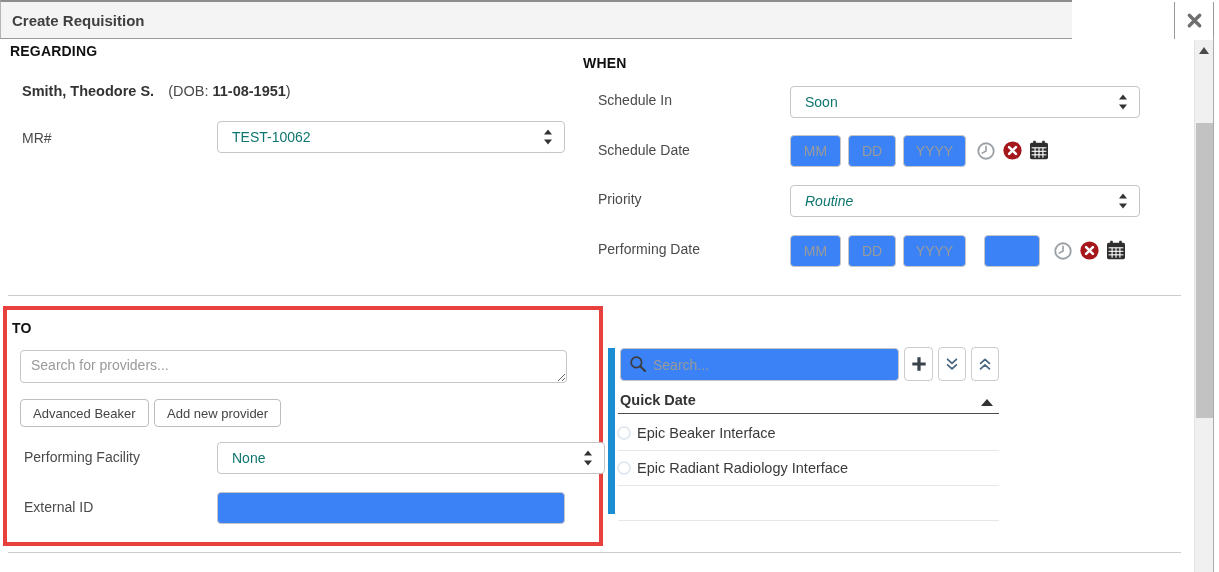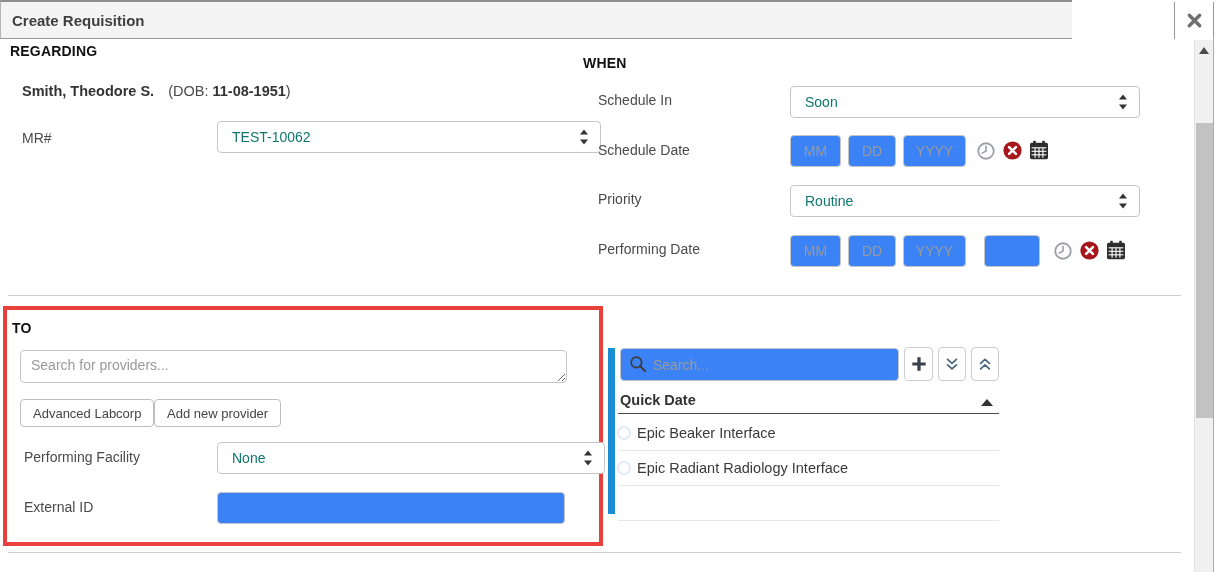--- a/index.html
+++ b/index.html
@@ -109,21 +109,21 @@
 
   <div class="abs section-heading" style="left:10px;top:43px;">REGARDING</div>
 
   <div class="abs" style="left:22px;top:83px;font-size:14.5px;color:#4a4a4a;">
     <span style="font-weight:bold;color:#333;">Smith, Theodore S.</span>
     <span style="margin-left:10px;">(DOB:</span>
     <span style="font-weight:bold;color:#333;">11-08-1951</span><span>)</span>
   </div>
 
   <div class="abs field-label" style="left:22px;top:130px;">MR#</div>
-  <div class="selectbox" style="left:217px;top:121px;width:384px;">
+  <div class="selectbox" style="left:217px;top:121px;width:348px;">
     <span>TEST-10062</span>
     <span class="caret"></span>
   </div>
 
   <div class="abs section-heading" style="left:583px;top:55px;">WHEN</div>
 
   <div class="abs field-label" style="left:598px;top:92px;">Schedule In</div>
   <div class="selectbox" style="left:790px;top:86px;width:350px;">
     <span>Soon</span>
     <span class="caret"></span>
@@ -155,21 +155,21 @@
         <line x1="2.6" y1="11.3" x2="17.4" y2="11.3"></line>
         <line x1="2.6" y1="14.8" x2="17.4" y2="14.8"></line>
         <line x1="6.1" y1="7.8" x2="6.1" y2="17.8"></line>
         <line x1="10" y1="7.8" x2="10" y2="17.8"></line>
         <line x1="13.9" y1="7.8" x2="13.9" y2="17.8"></line>
       </g>
     </svg>
   </button>
 
   <div class="abs field-label" style="left:598px;top:191px;">Priority</div>
-  <div class="selectbox" style="left:790px;top:185px;width:350px;">
+  <div class="selectbox" style="left:790px;top:185px;width:350px;font-style:italic;">
     <span>Routine</span>
     <span class="caret"></span>
   </div>
 
   <div class="abs field-label" style="left:598px;top:241px;">Performing Date</div>
   <input class="txt-input date-part" style="left: 790px; top: 235px; width: 51px;" placeholder="MM">
   <input class="txt-input date-part" style="left: 848px; top: 235px; width: 48px;" placeholder="DD">
   <input class="txt-input date-part" style="left: 903px; top: 235px; width: 63px;" placeholder="YYYY">
   <input class="txt-input date-part" style="left: 984px; top: 235px; width: 56px;" value="">
   <button class="icon-btn" style="left:1054px;top:242px;">
@@ -200,21 +200,21 @@
     </svg>
   </button>
 
   <div class="abs divider-h" style="left:8px;top:295px;width:1173px;"></div>
 
   <div class="abs highlight-box"></div>
 
   <div class="abs section-heading" style="left:12px;top:320px;">TO</div>
   <textarea class="abs provider-textarea" placeholder="Search for providers..." style=""></textarea>
 
-  <button class="small-btn" style="left:20px;top:399px;">Advanced Labcorp</button>
+  <button class="small-btn" style="left:20px;top:399px;">Advanced Beaker</button>
   <button class="small-btn" style="left:154px;top:399px;">Add new provider</button>
 
   <div class="abs field-label" style="left:24px;top:449px;">Performing Facility</div>
   <div class="selectbox" style="left:217px;top:442px;width:388px;">
     <span>None</span>
     <span class="caret"></span>
   </div>
 
   <div class="abs field-label" style="left:24px;top:499px;">External ID</div>
   <input class="txt-input" style="left: 217px; top: 492px; width: 348px; height: 32px; padding: 0px 12px;" value="">

